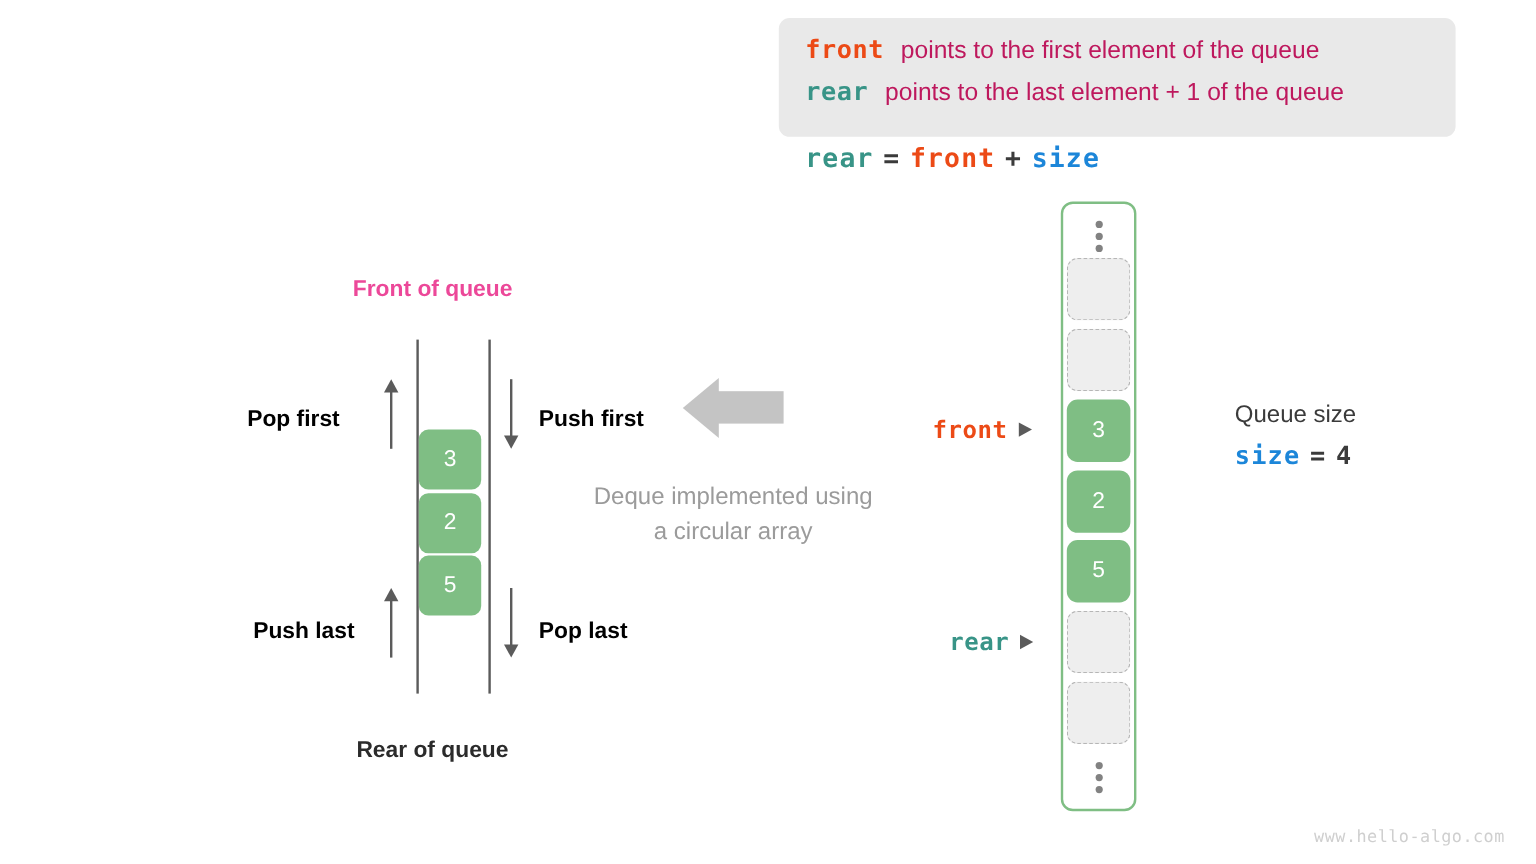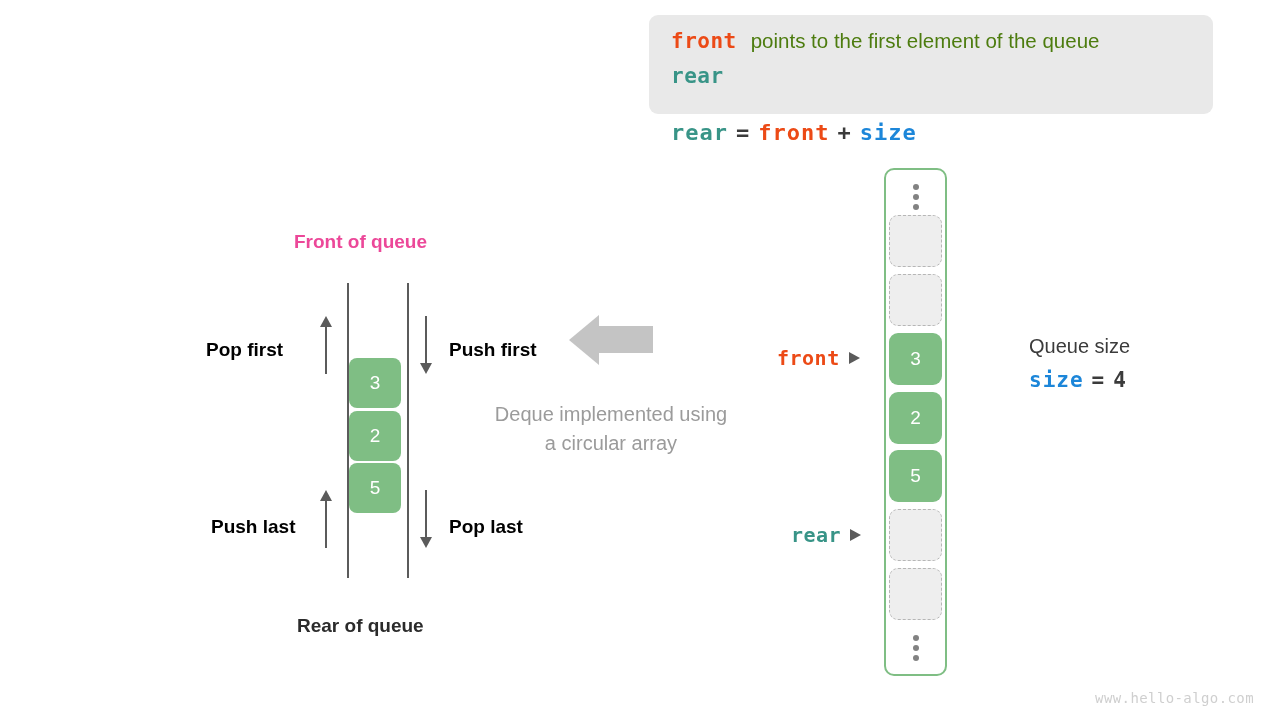--- a/index.html
+++ b/index.html
@@ -39,21 +39,21 @@
   }
   .legend-var {
     font-family: "DejaVu Sans Mono", "Liberation Mono", monospace;
     font-size: 21px;
     font-weight: bold;
     letter-spacing: 0.5px;
   }
   .legend-desc {
     font-family: "Liberation Sans", sans-serif;
     font-size: 20.5px;
-    color: #4d7c0f;
+    color: #be185d;
     margin-left: 14px;
   }
   .c-front { color: #ec4a16; }
   .c-rear  { color: #389487; }
   .c-size  { color: #1c86d9; }
   .c-plain { color: #3b3b3b; }
 
   
   #formula {
     left: 671px;
@@ -262,20 +262,21 @@
 
 <div id="stage">
 
   <div class="abs" id="legend-box">
     <div class="legend-line">
       <span class="legend-var c-front">front</span>
       <span class="legend-desc">points to the first element of the queue</span>
     </div>
     <div class="legend-line">
       <span class="legend-var c-rear">rear</span>
+      <span class="legend-desc">points to the last element + 1 of the queue</span>
     </div>
   </div>
 
   <div class="abs" id="formula"><span class="c-rear">rear</span><span class="c-plain" style="margin:0 8px;">=</span><span class="c-front">front</span><span class="c-plain" style="margin:0 8px;">+</span><span class="c-size">size</span></div>
 
   <div class="abs" id="deque-title-top">Front of queue</div>
   <div class="abs" id="deque-title-bottom">Rear of queue</div>
 
   <div class="abs rail" id="rail-left"></div>
   <div class="abs rail" id="rail-right"></div>

